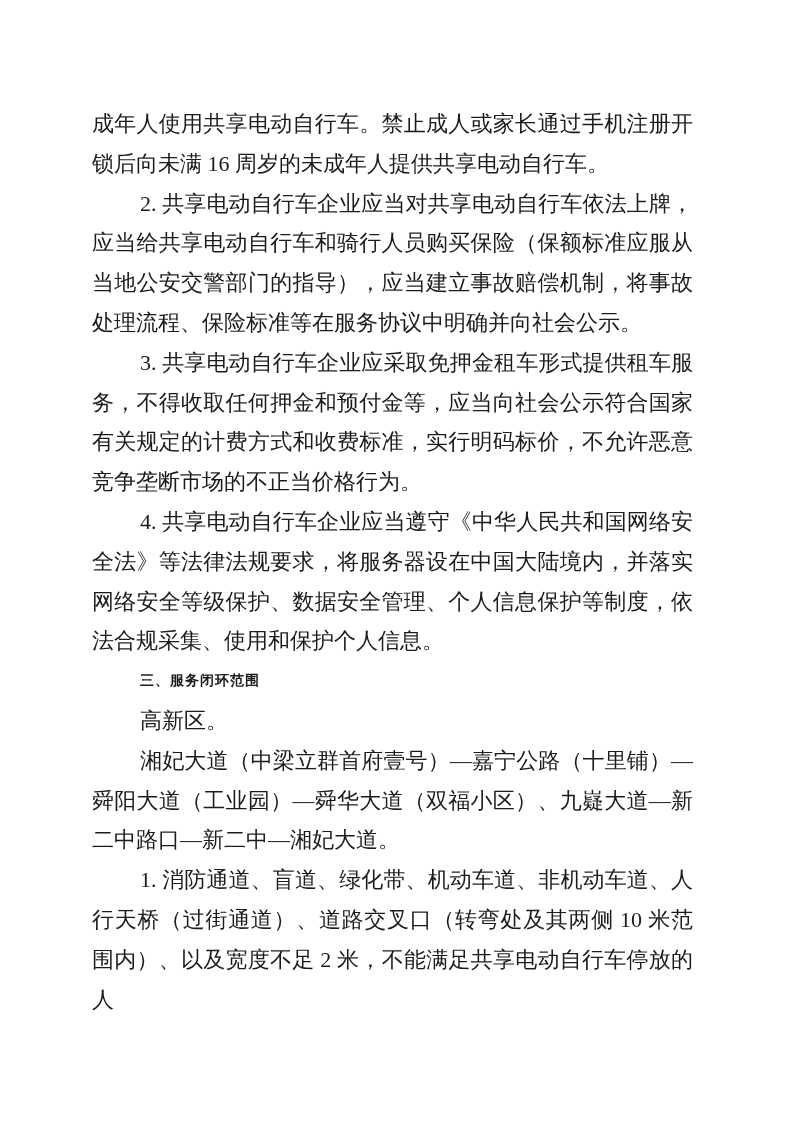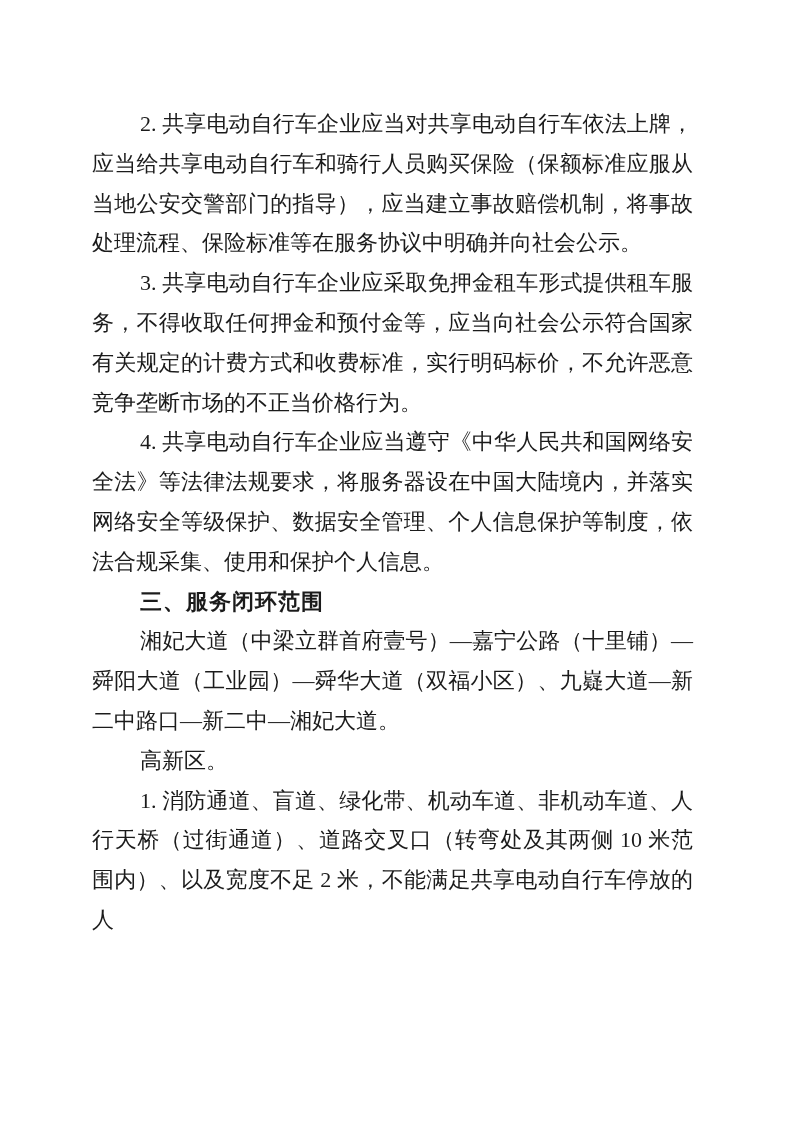--- a/index.html
+++ b/index.html
@@ -32,30 +32,31 @@
     word-break: break-all;
   }
   .para.no-indent {
     text-indent: 0;
   }
   .heading {
     margin: 0;
     text-indent: 48px;
     font-family: "Liberation Sans", "DejaVu Sans", sans-serif;
     font-weight: 700;
-    font-size: 22px;
+    font-size: 14px;
     letter-spacing: 1px;
   }
 </style>
 </head>
 <body>
 
 <div class="page">
   <div class="doc-body">
+    <p class="para no-indent">成年人使用共享电动自行车。禁止成人或家长通过手机注册开锁后向未满 16 周岁的未成年人提供共享电动自行车。</p>
     <p class="para">2. 共享电动自行车企业应当对共享电动自行车依法上牌，应当给共享电动自行车和骑行人员购买保险（保额标准应服从当地公安交警部门的指导），应当建立事故赔偿机制，将事故处理流程、保险标准等在服务协议中明确并向社会公示。</p>
     <p class="para">3. 共享电动自行车企业应采取免押金租车形式提供租车服务，不得收取任何押金和预付金等，应当向社会公示符合国家有关规定的计费方式和收费标准，实行明码标价，不允许恶意竞争垄断市场的不正当价格行为。</p>
     <p class="para">4. 共享电动自行车企业应当遵守《中华人民共和国网络安全法》等法律法规要求，将服务器设在中国大陆境内，并落实网络安全等级保护、数据安全管理、个人信息保护等制度，依法合规采集、使用和保护个人信息。</p>
     <h3 class="heading">三、服务闭环范围</h3>
+    <p class="para">高新区。</p>
     <p class="para">湘妃大道（中梁立群首府壹号）—嘉宁公路（十里铺）—舜阳大道（工业园）—舜华大道（双福小区）、九嶷大道—新二中路口—新二中—湘妃大道。</p>
-    <p class="para">高新区。</p>
     <p class="para">1. 消防通道、盲道、绿化带、机动车道、非机动车道、人行天桥（过街通道）、道路交叉口（转弯处及其两侧 10 米范围内）、以及宽度不足 2 米，不能满足共享电动自行车停放的人</p>
   </div>
 </div>
 
 </body></html>

